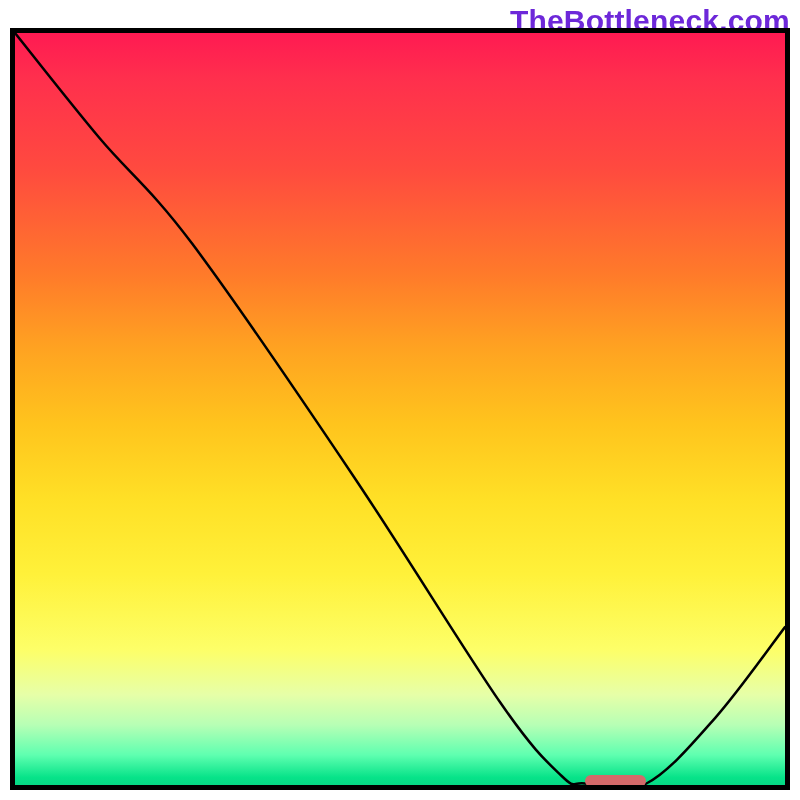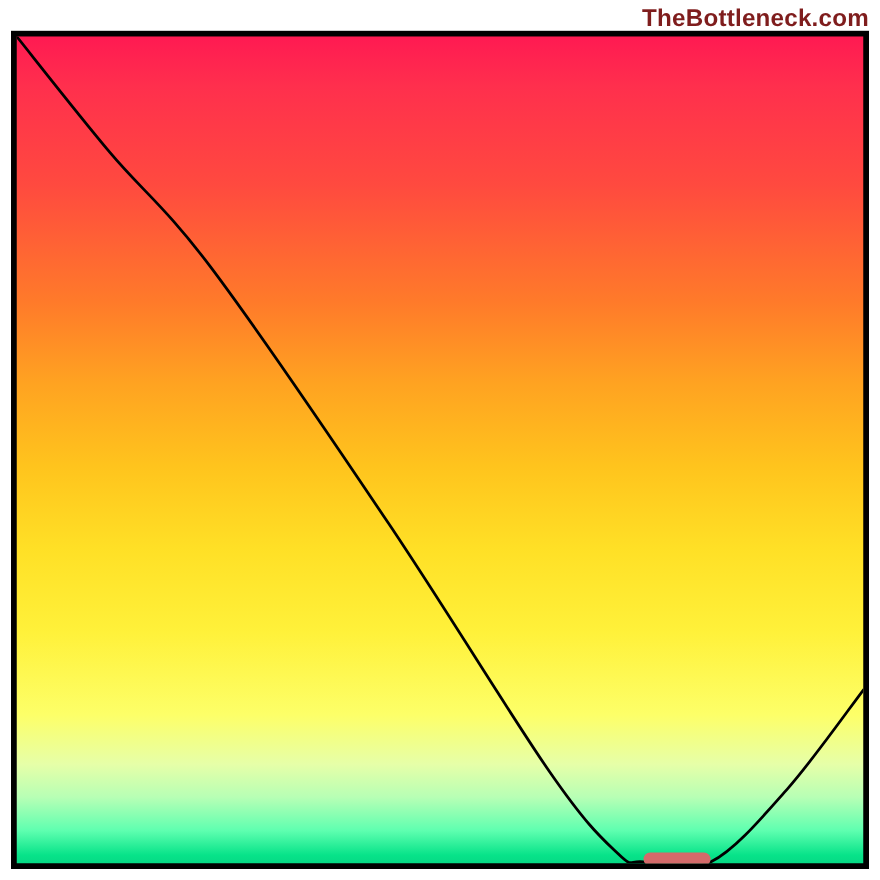--- a/index.html
+++ b/index.html
@@ -7,23 +7,23 @@
     padding: 0;
     width: 800px;
     height: 800px;
     background: #ffffff;
   }
   .watermark {
     position: absolute;
     top: 4px;
     right: 10px;
     font-family: Arial, Helvetica, sans-serif;
-    font-size: 22px;
+    font-size: 30px;
     font-weight: 600;
-    color: #7f1d1d;
+    color: #6d28d9;
     letter-spacing: 0.2px;
   }
   .plot-outer {
     position: absolute;
     left: 10px;
     top: 28px;
     width: 780px;
     height: 762px;
     background: #000;
   }

